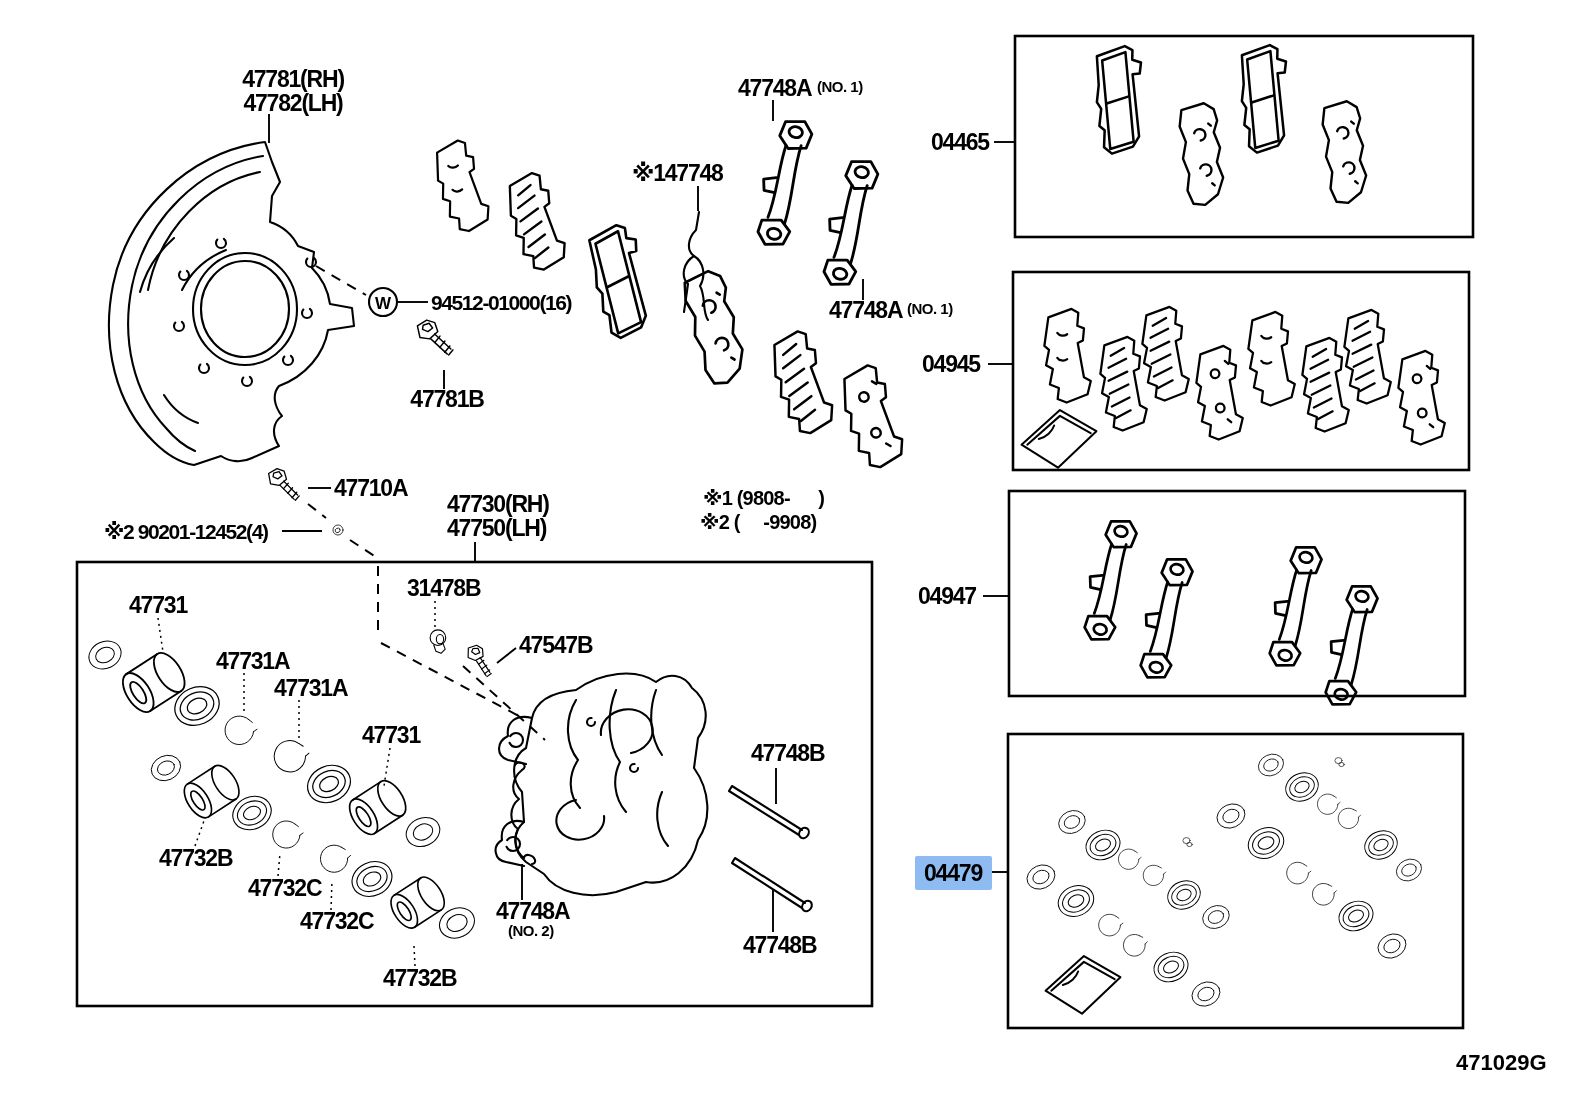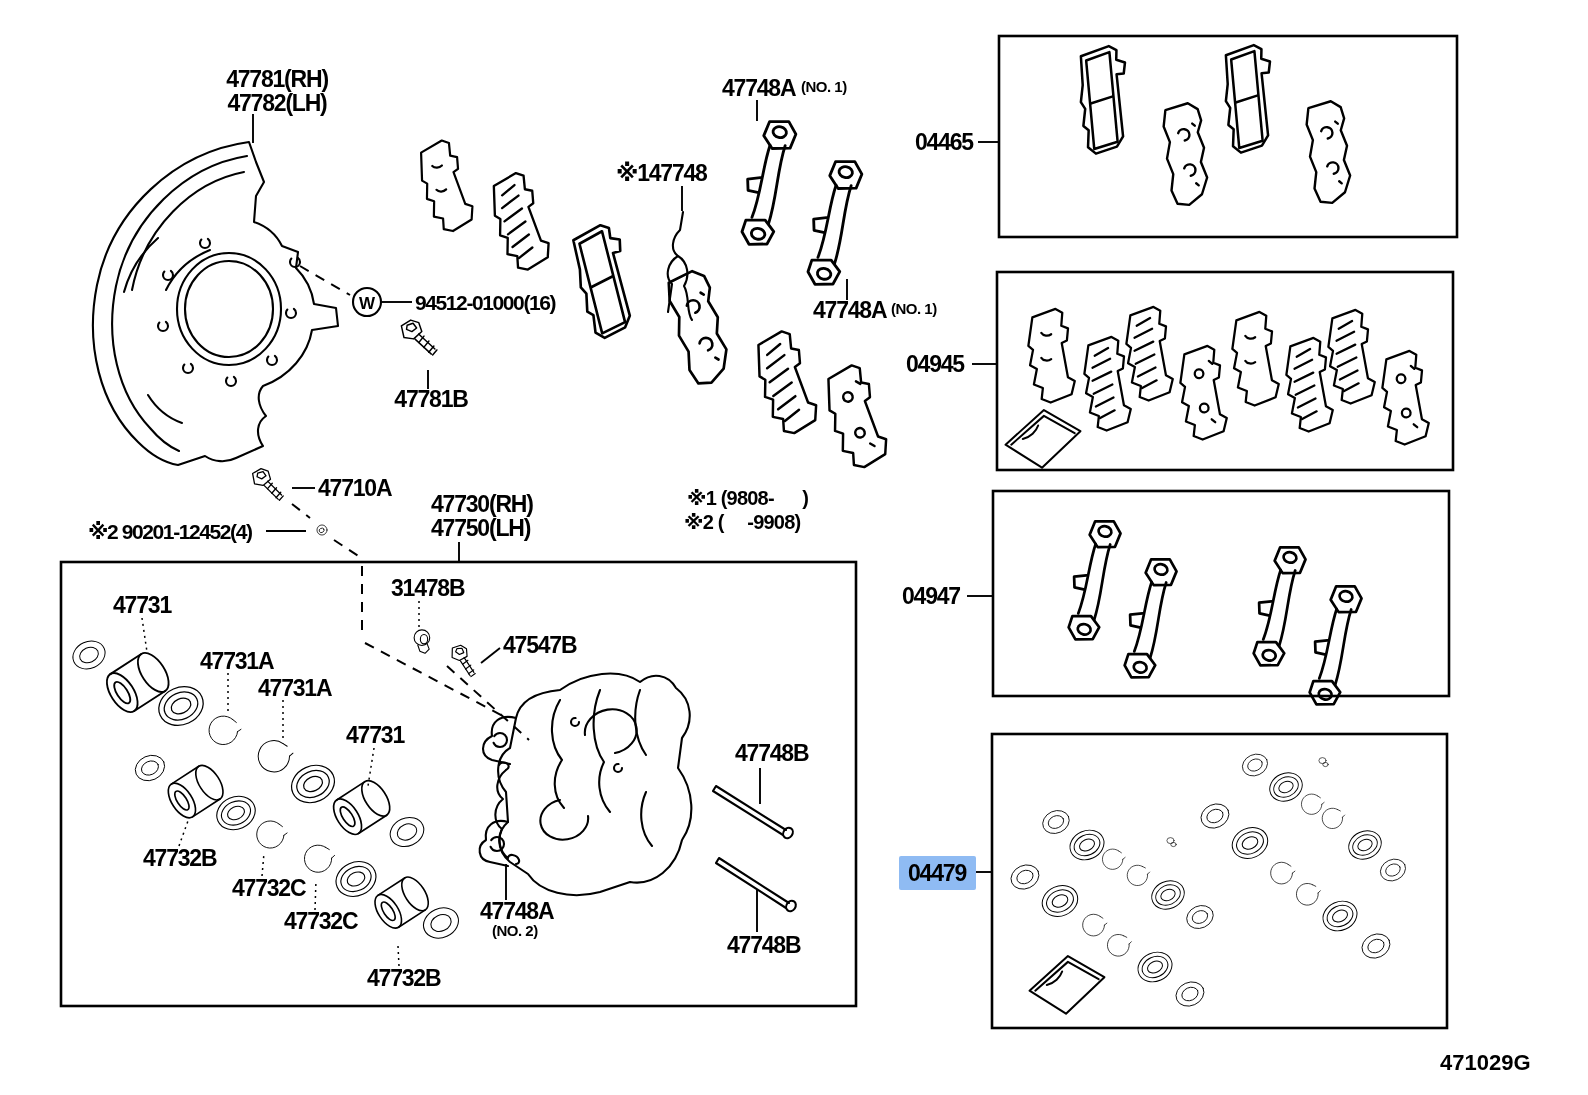--- a/index.html
+++ b/index.html
@@ -1,16 +1,16 @@
 <!DOCTYPE html>
 <html><head>
 <meta charset="utf-8">
 <style>
   html,body{margin:0;padding:0;background:#fff;}
-  #stage{position:relative;width:1572px;height:1095px;background:#ffffff;overflow:hidden;}
+  #stage{position:relative;width:1572px;height:1095px;background:#ffffff;overflow:hidden;padding-left:16px;}
   svg{display:block;}
   
   .art, .art *{stroke:#000;fill:none;stroke-width:2.1;stroke-linecap:round;stroke-linejoin:round;vector-effect:non-scaling-stroke;}
   .bx{fill:none;stroke:#000;stroke-width:2.6;}
   .ld{stroke:#000;stroke-width:1.9;fill:none;}
   .dot{stroke:#000;stroke-width:1.5;fill:none;stroke-dasharray:2 4;}
   .dsh{stroke:#000;stroke-width:2;fill:none;stroke-dasharray:10 8;}
   .hole{stroke-dasharray:19 7;}
   
   text{stroke:none;}

